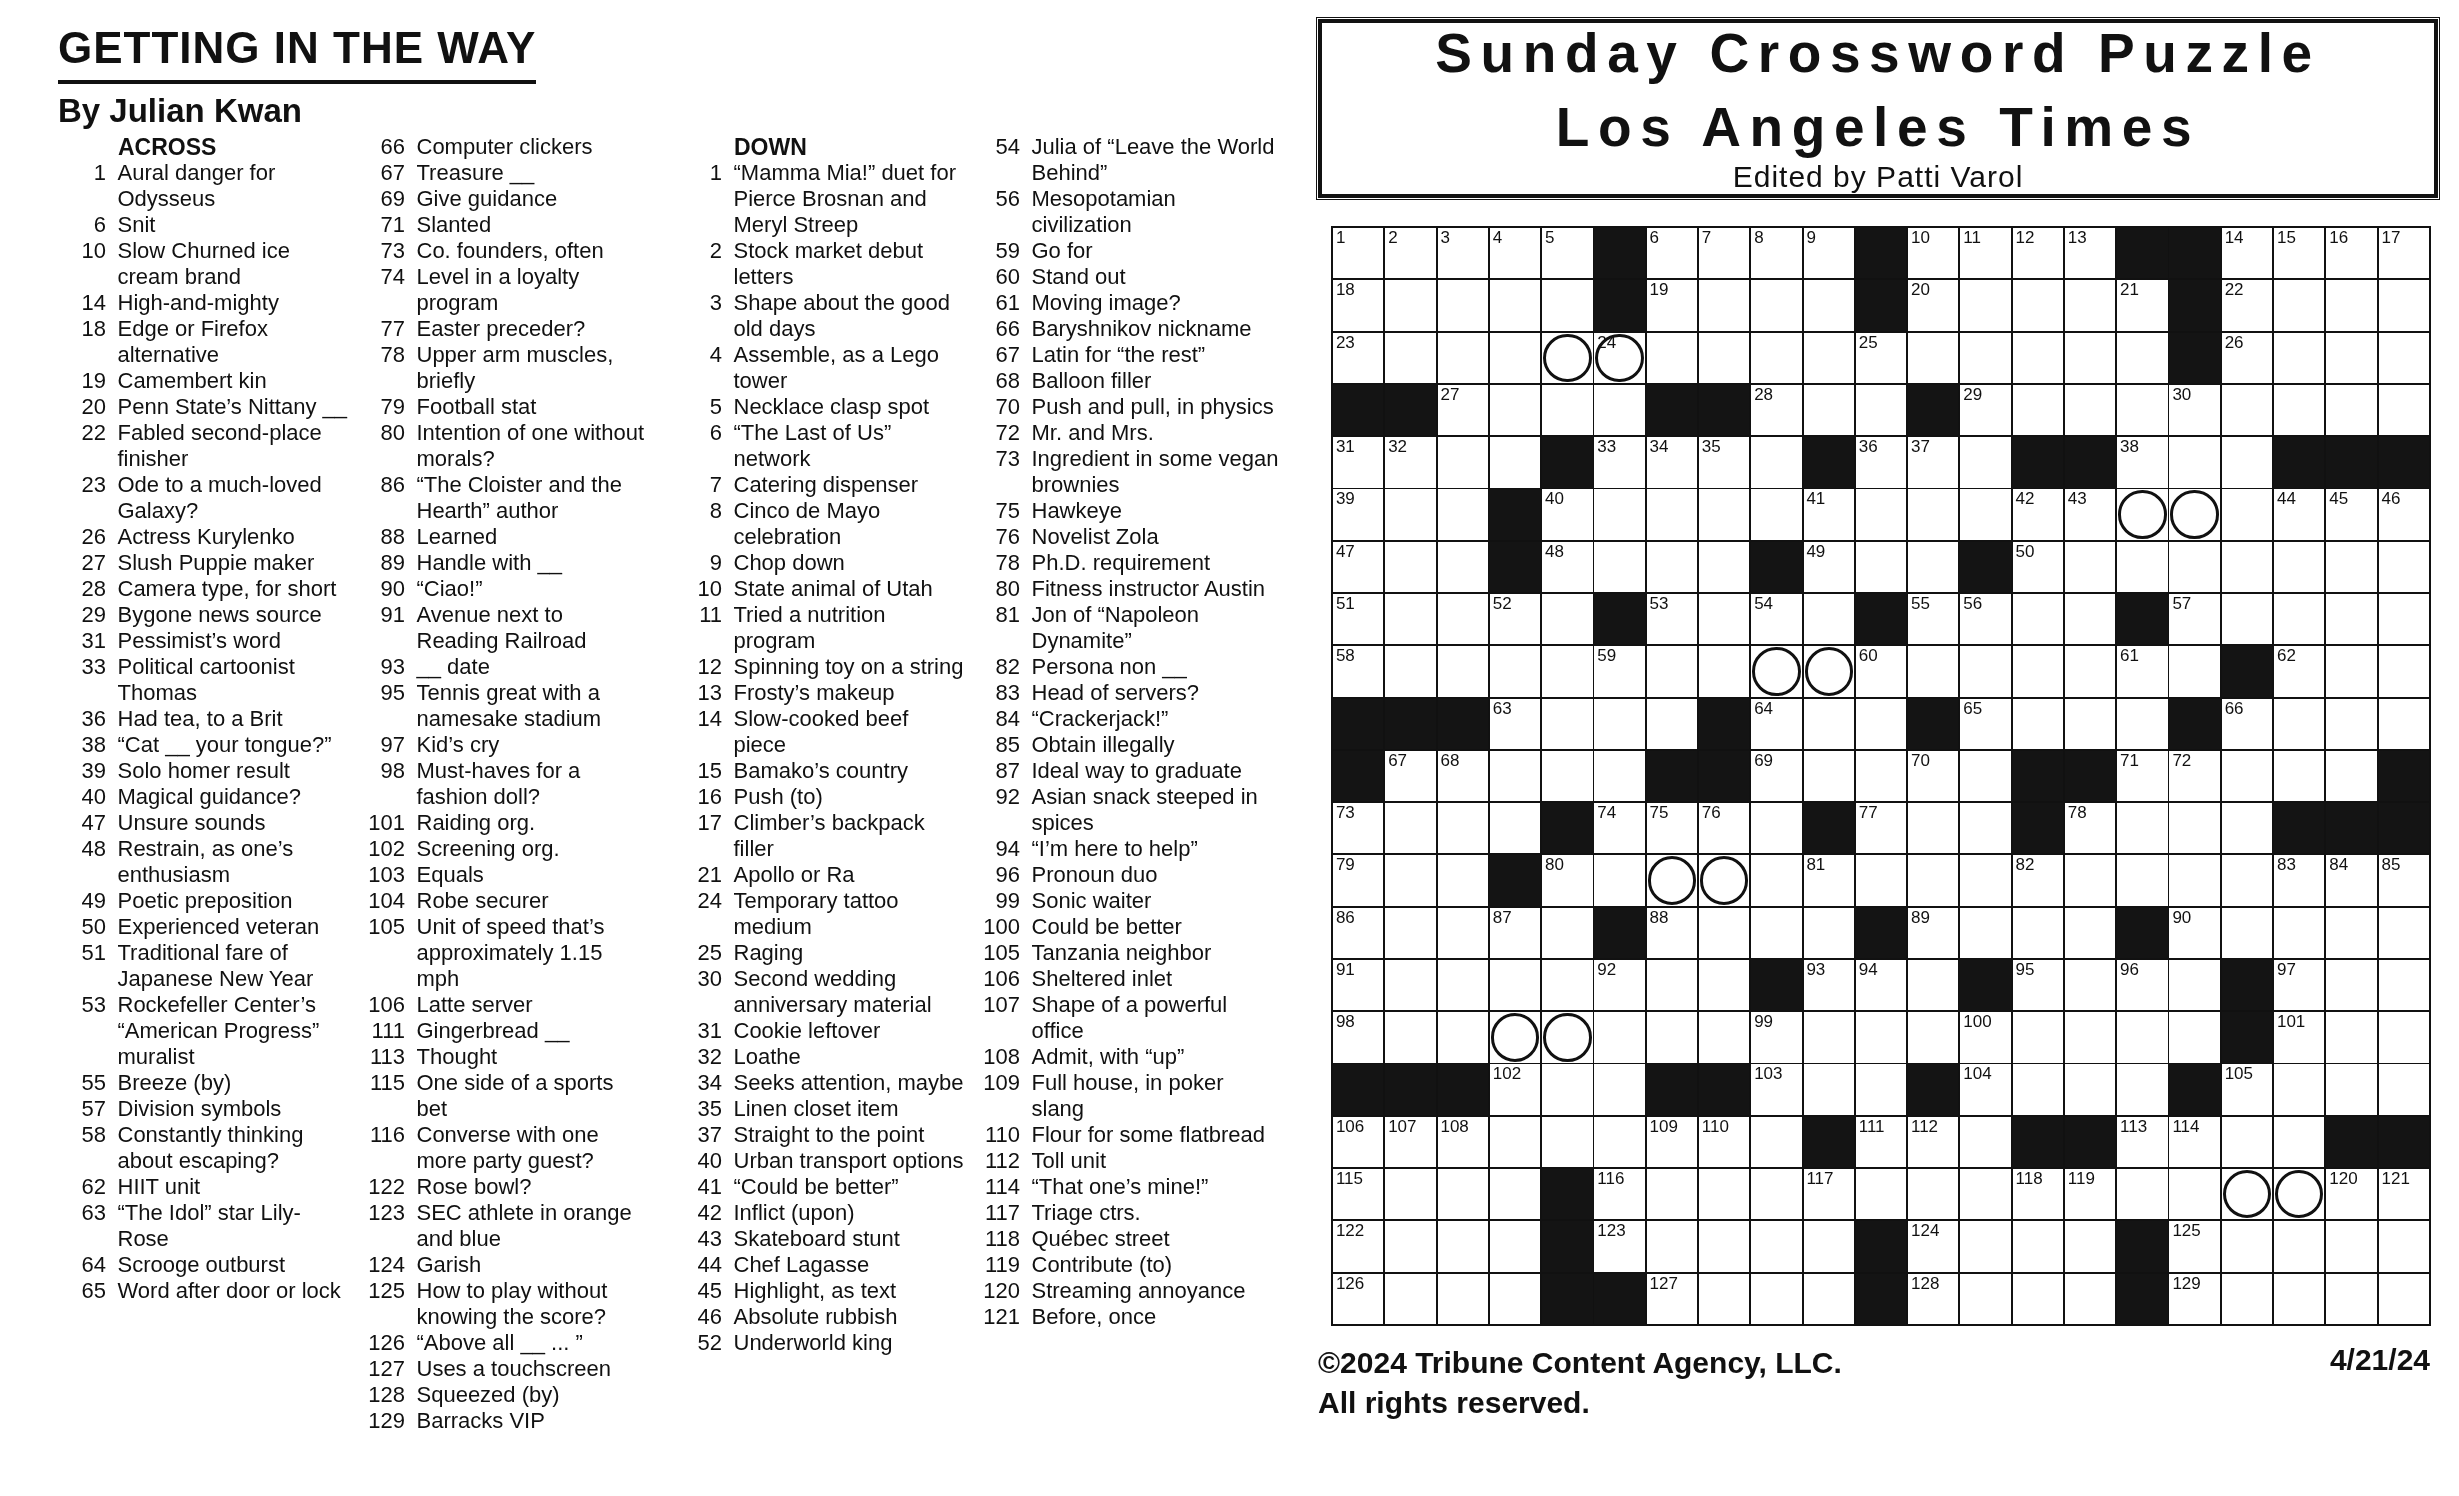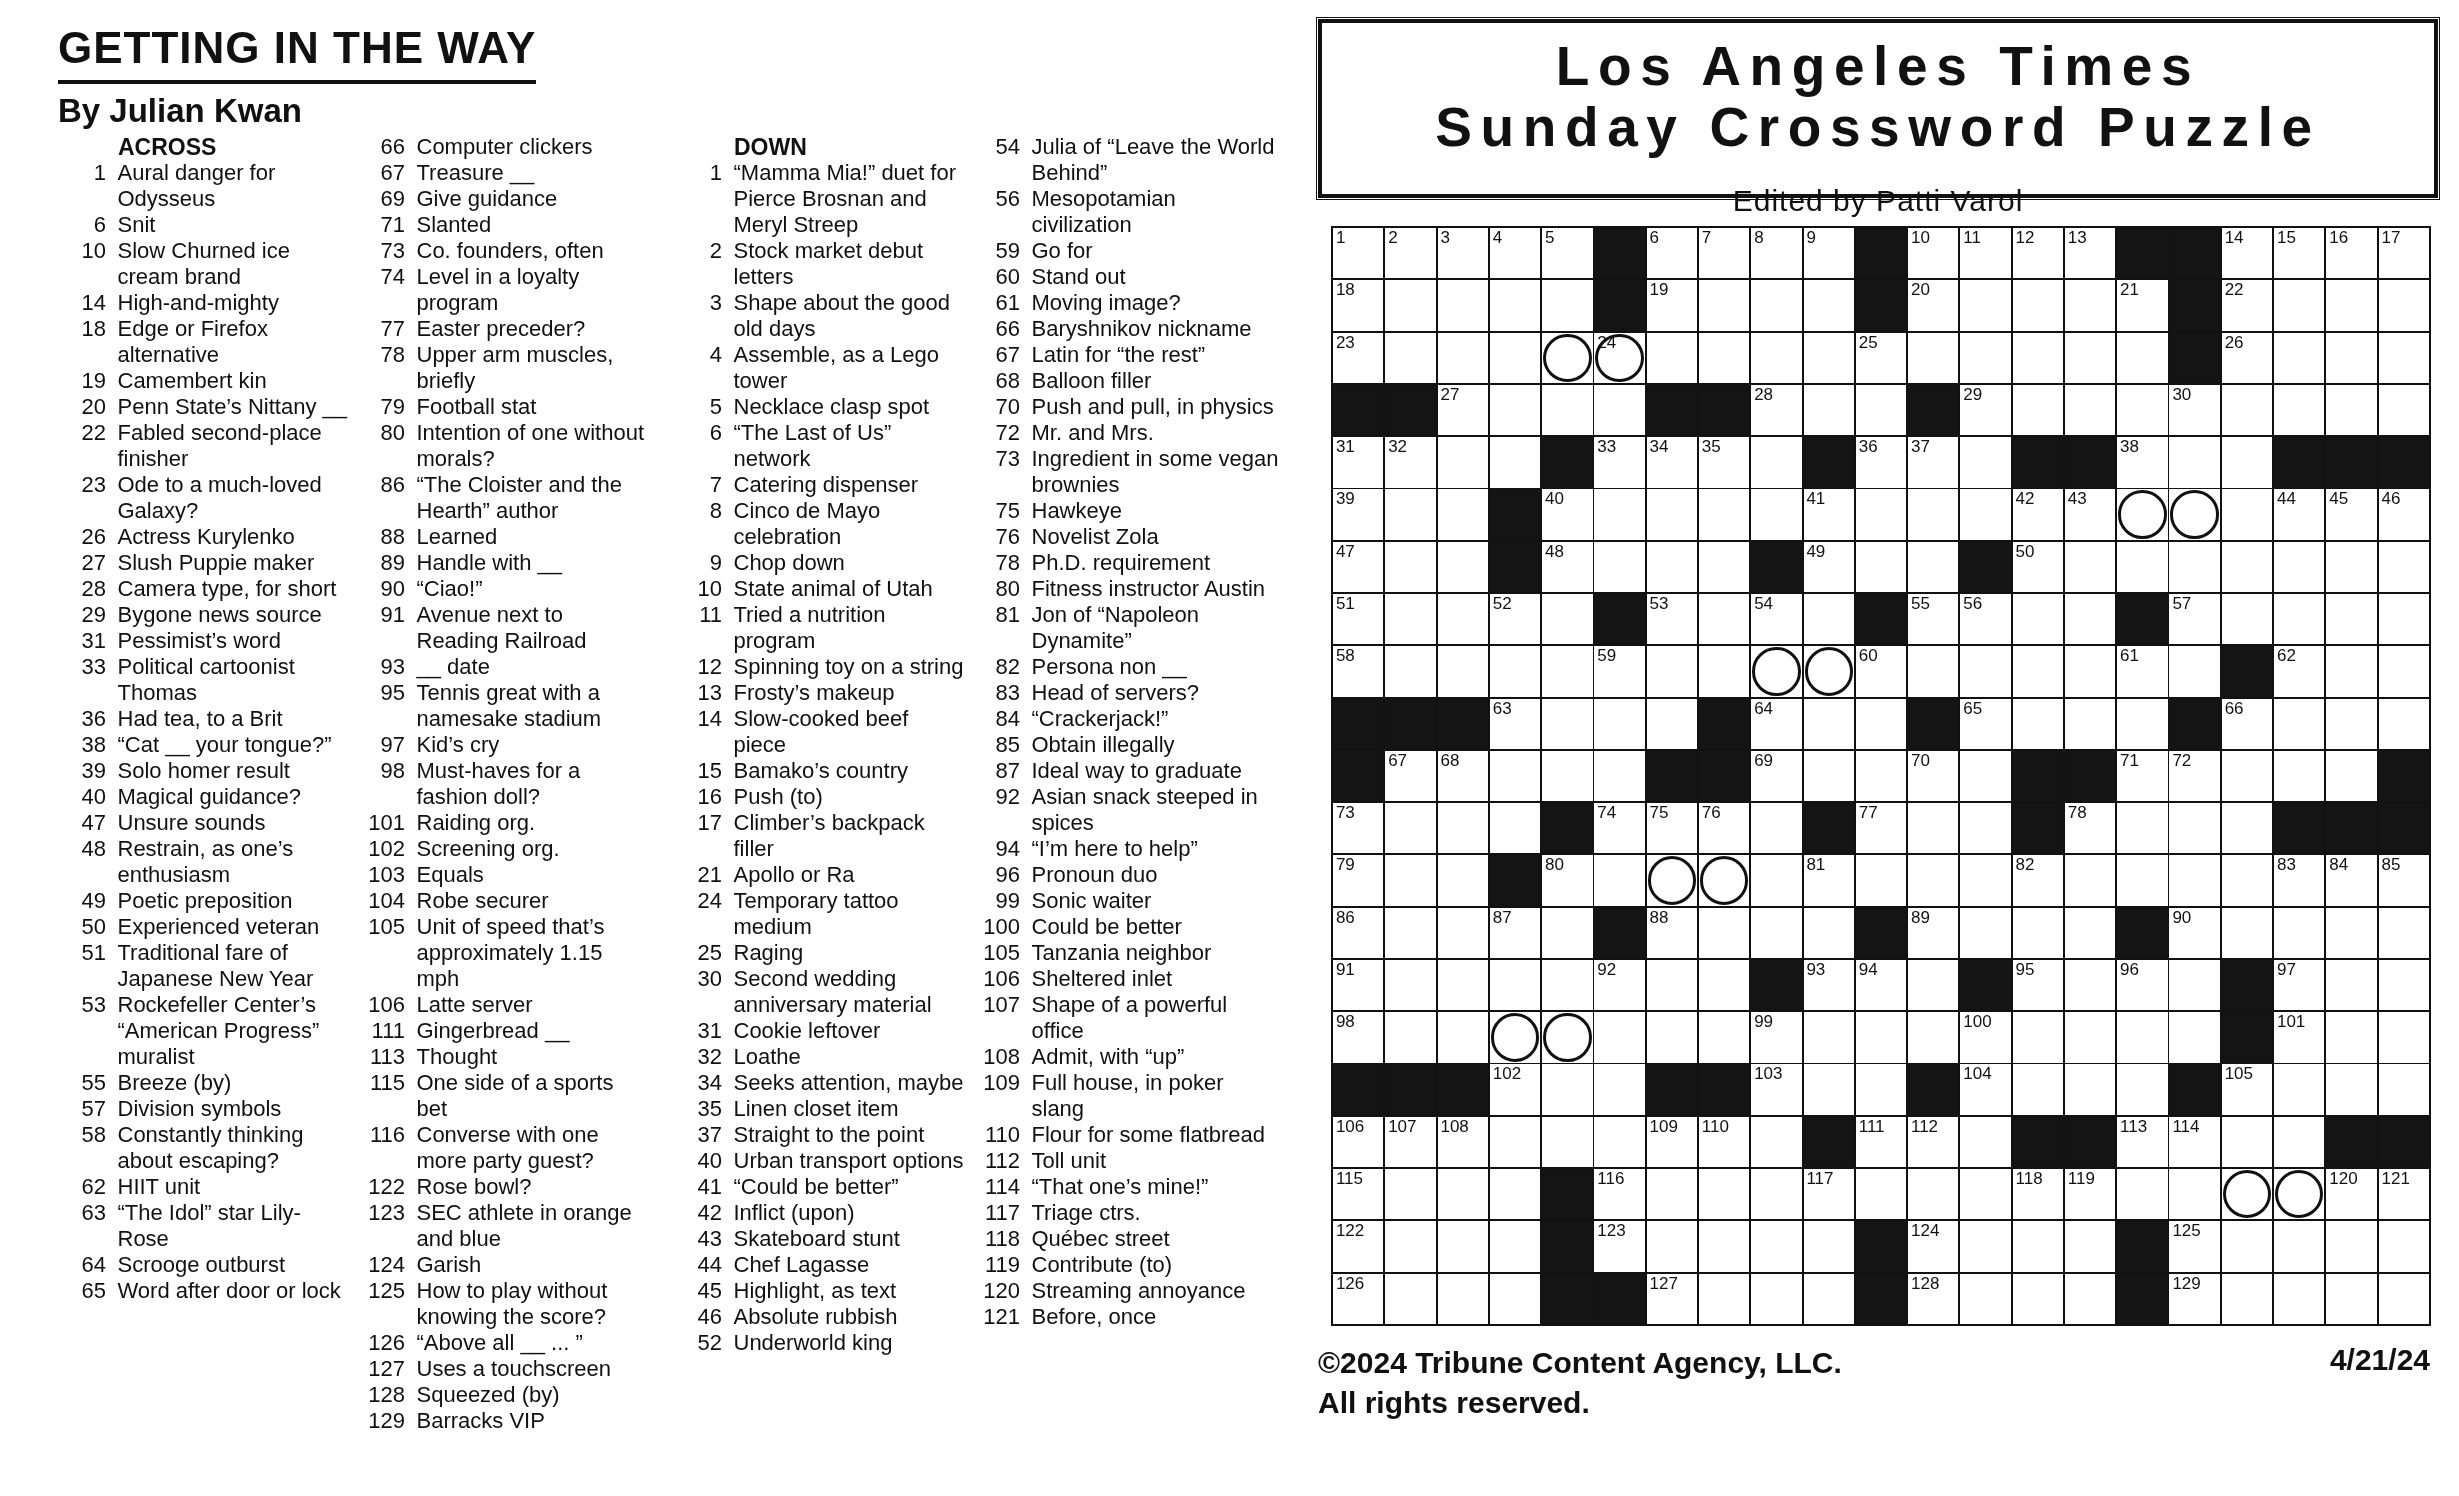--- a/index.html
+++ b/index.html
@@ -22,21 +22,21 @@
   .clue{display:flex;}
   .clue .num{width:48px;text-align:right;padding-right:11.5px;flex:0 0 auto;}
   .clue .txt{flex:1;}
 
   
   #puzzle-box{left:1318px;top:19px;width:1120px;height:179px;box-sizing:border-box;
               border:4.8px solid #111;outline:1.9px solid #111;outline-offset:1.9px;
               text-align:center;}
   .box-title{font-size:55px;font-weight:bold;letter-spacing:8.6px;line-height:61px;}
   #box-line1{margin-top:13.4px;}
-  #edited-by{font-size:30px;margin-top:26px;letter-spacing:1px;}
+  #edited-by{font-size:30px;margin-top:2px;letter-spacing:1px;}
 
   
   #grid{left:1331px;top:226px;width:1100px;height:1100px;box-sizing:border-box;
         background:#111;border:2.9px solid #111;
         display:grid;grid-template-columns:repeat(21,1fr);grid-template-rows:repeat(21,1fr);
         grid-gap:1.9px;}
   .cell{background:#fff;position:relative;}
   .cell.black{background:#141414;}
   .cell .cnum{position:absolute;top:0px;left:2.9px;font-size:17px;line-height:19px;}
   .cell .circ{position:absolute;left:1px;top:1px;right:1px;bottom:1px;
@@ -625,22 +625,22 @@
       <div class="num">120</div>
       <div class="txt">Streaming annoyance</div>
     </div>
     <div class="clue">
       <div class="num">121</div>
       <div class="txt">Before, once</div>
     </div>
   </div>
 
 <div class="abs" id="puzzle-box">
+  <div class="box-title" id="box-line2">Sunday Crossword Puzzle</div>
   <div class="box-title" id="box-line1">Los Angeles Times</div>
-  <div class="box-title" id="box-line2">Sunday Crossword Puzzle</div>
   <div id="edited-by">Edited by Patti Varol</div>
 </div>
 
 <div class="abs" id="grid">
     <div class="cell">
       <span class="cnum">1</span>
     </div>
     <div class="cell">
       <span class="cnum">2</span>
     </div>

